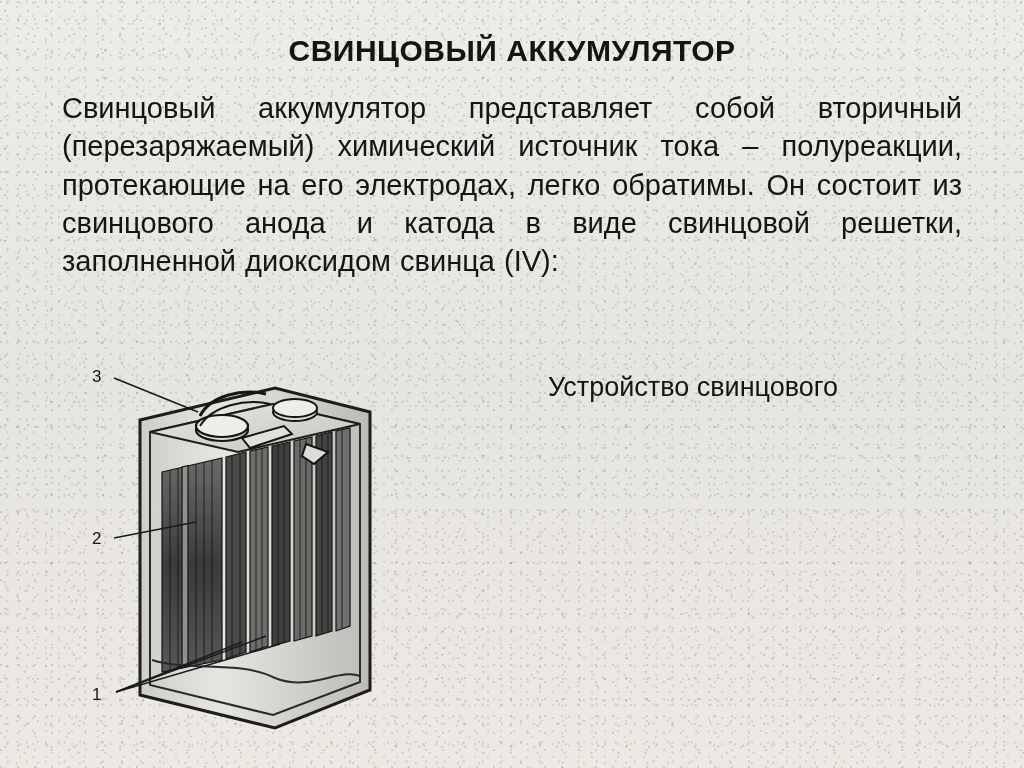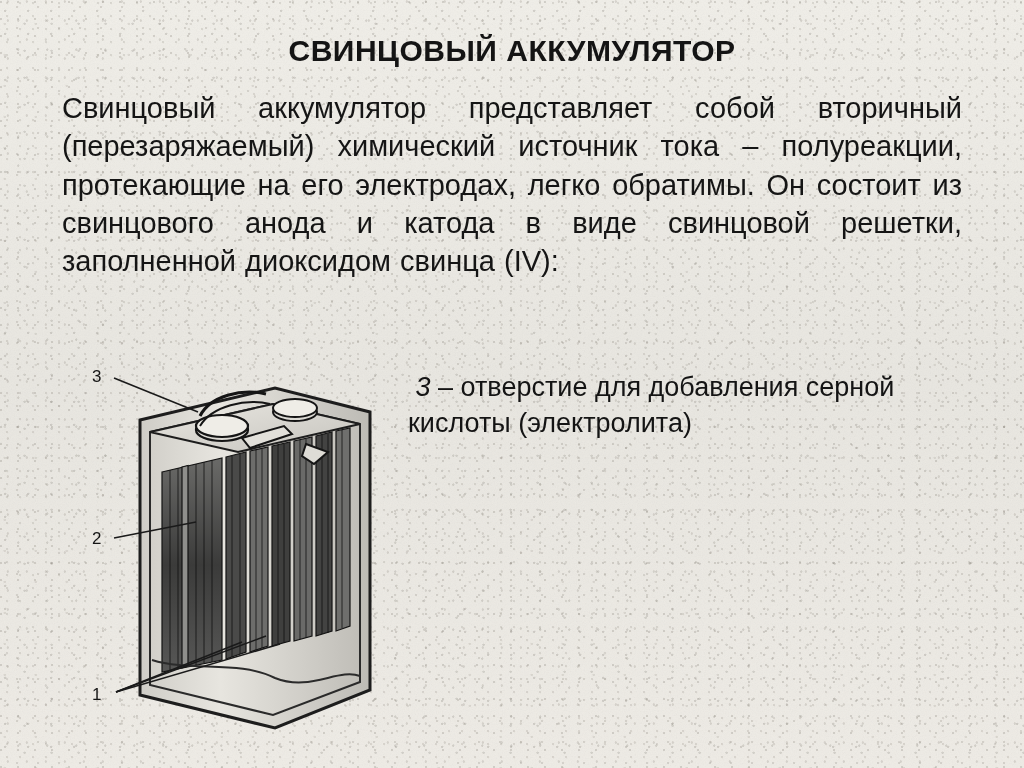--- a/index.html
+++ b/index.html
@@ -196,20 +196,17 @@
           <path d="M46 332 L196 276"></path>
           <path d="M46 332 L210 284"></path>
         </g>
         <text x="22" y="22" font-family="Liberation Sans, sans-serif" font-size="17" fill="#151515">3</text>
         <text x="22" y="184" font-family="Liberation Sans, sans-serif" font-size="17" fill="#151515">2</text>
         <text x="22" y="340" font-family="Liberation Sans, sans-serif" font-size="17" fill="#151515">1</text>
       </svg>
     </div>
 
     <div class="caption">
-      <div class="cap-line">
-        &nbsp;<span class="ital">3</span>
-        <span>– отверстие для добавления серной кислоты (электролита)</span>
-      </div>
+      <div class="cap-head">Устройство свинцового</div>
     </div>
 
   </div>
 </div>
 
 </body></html>

